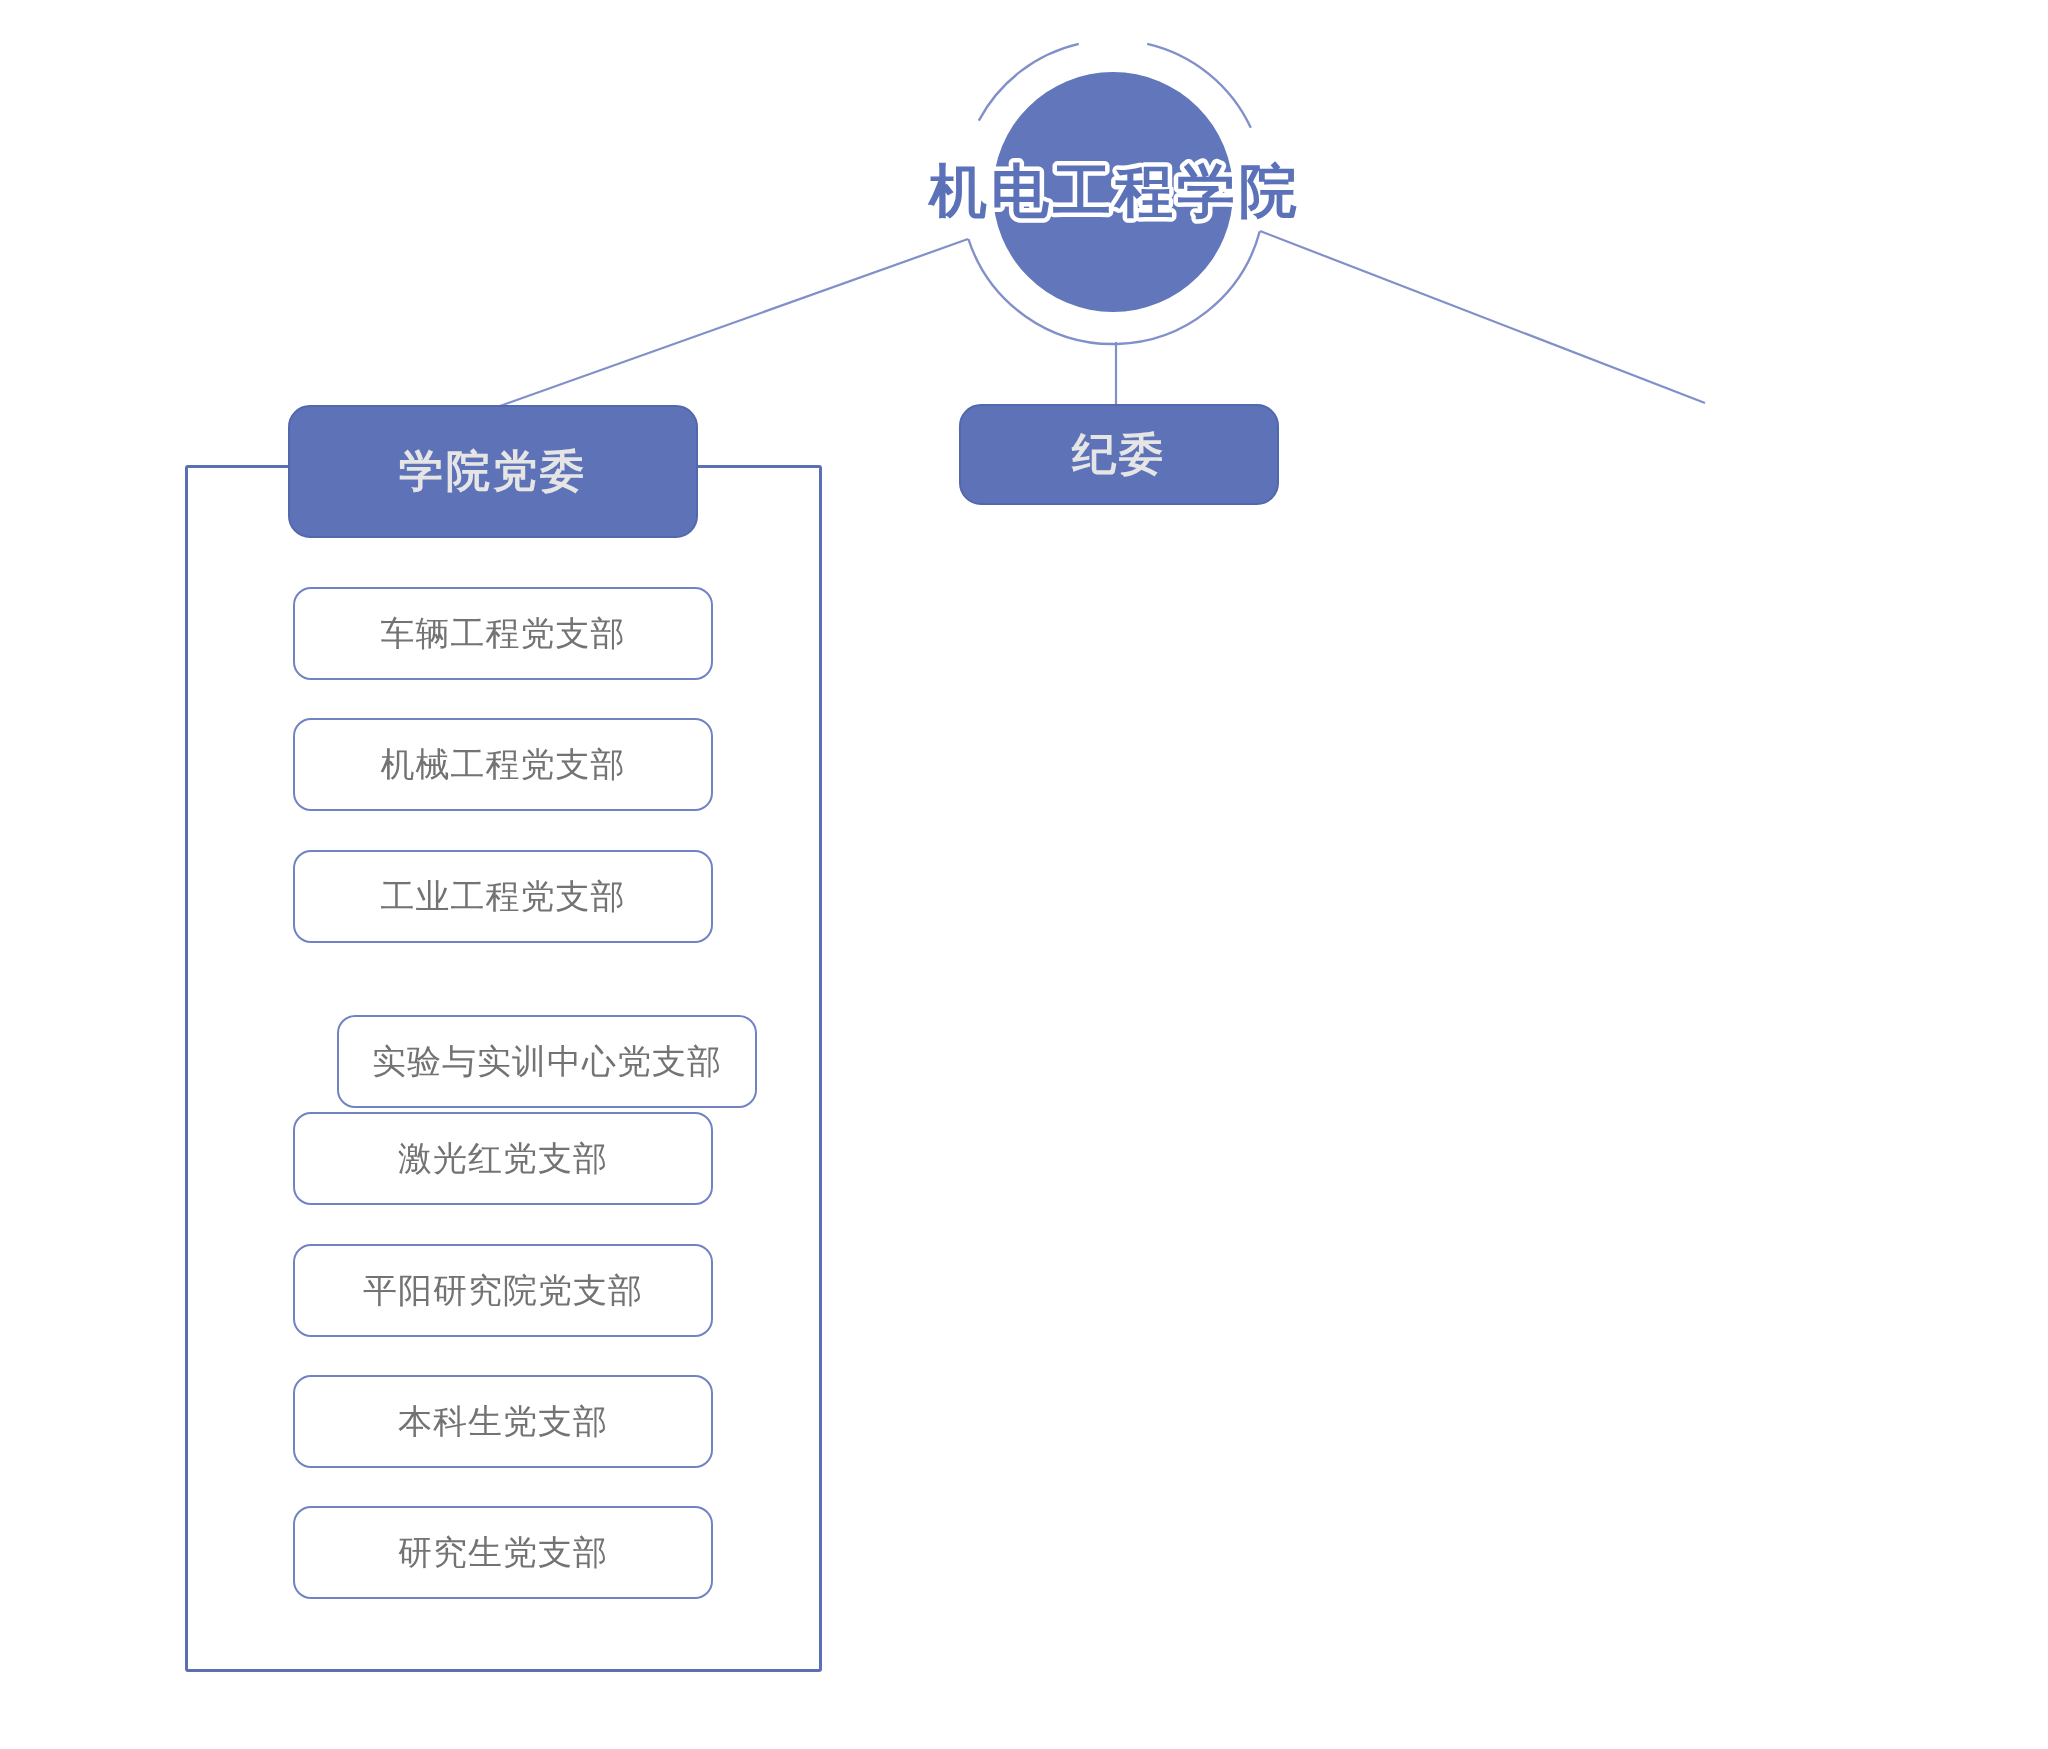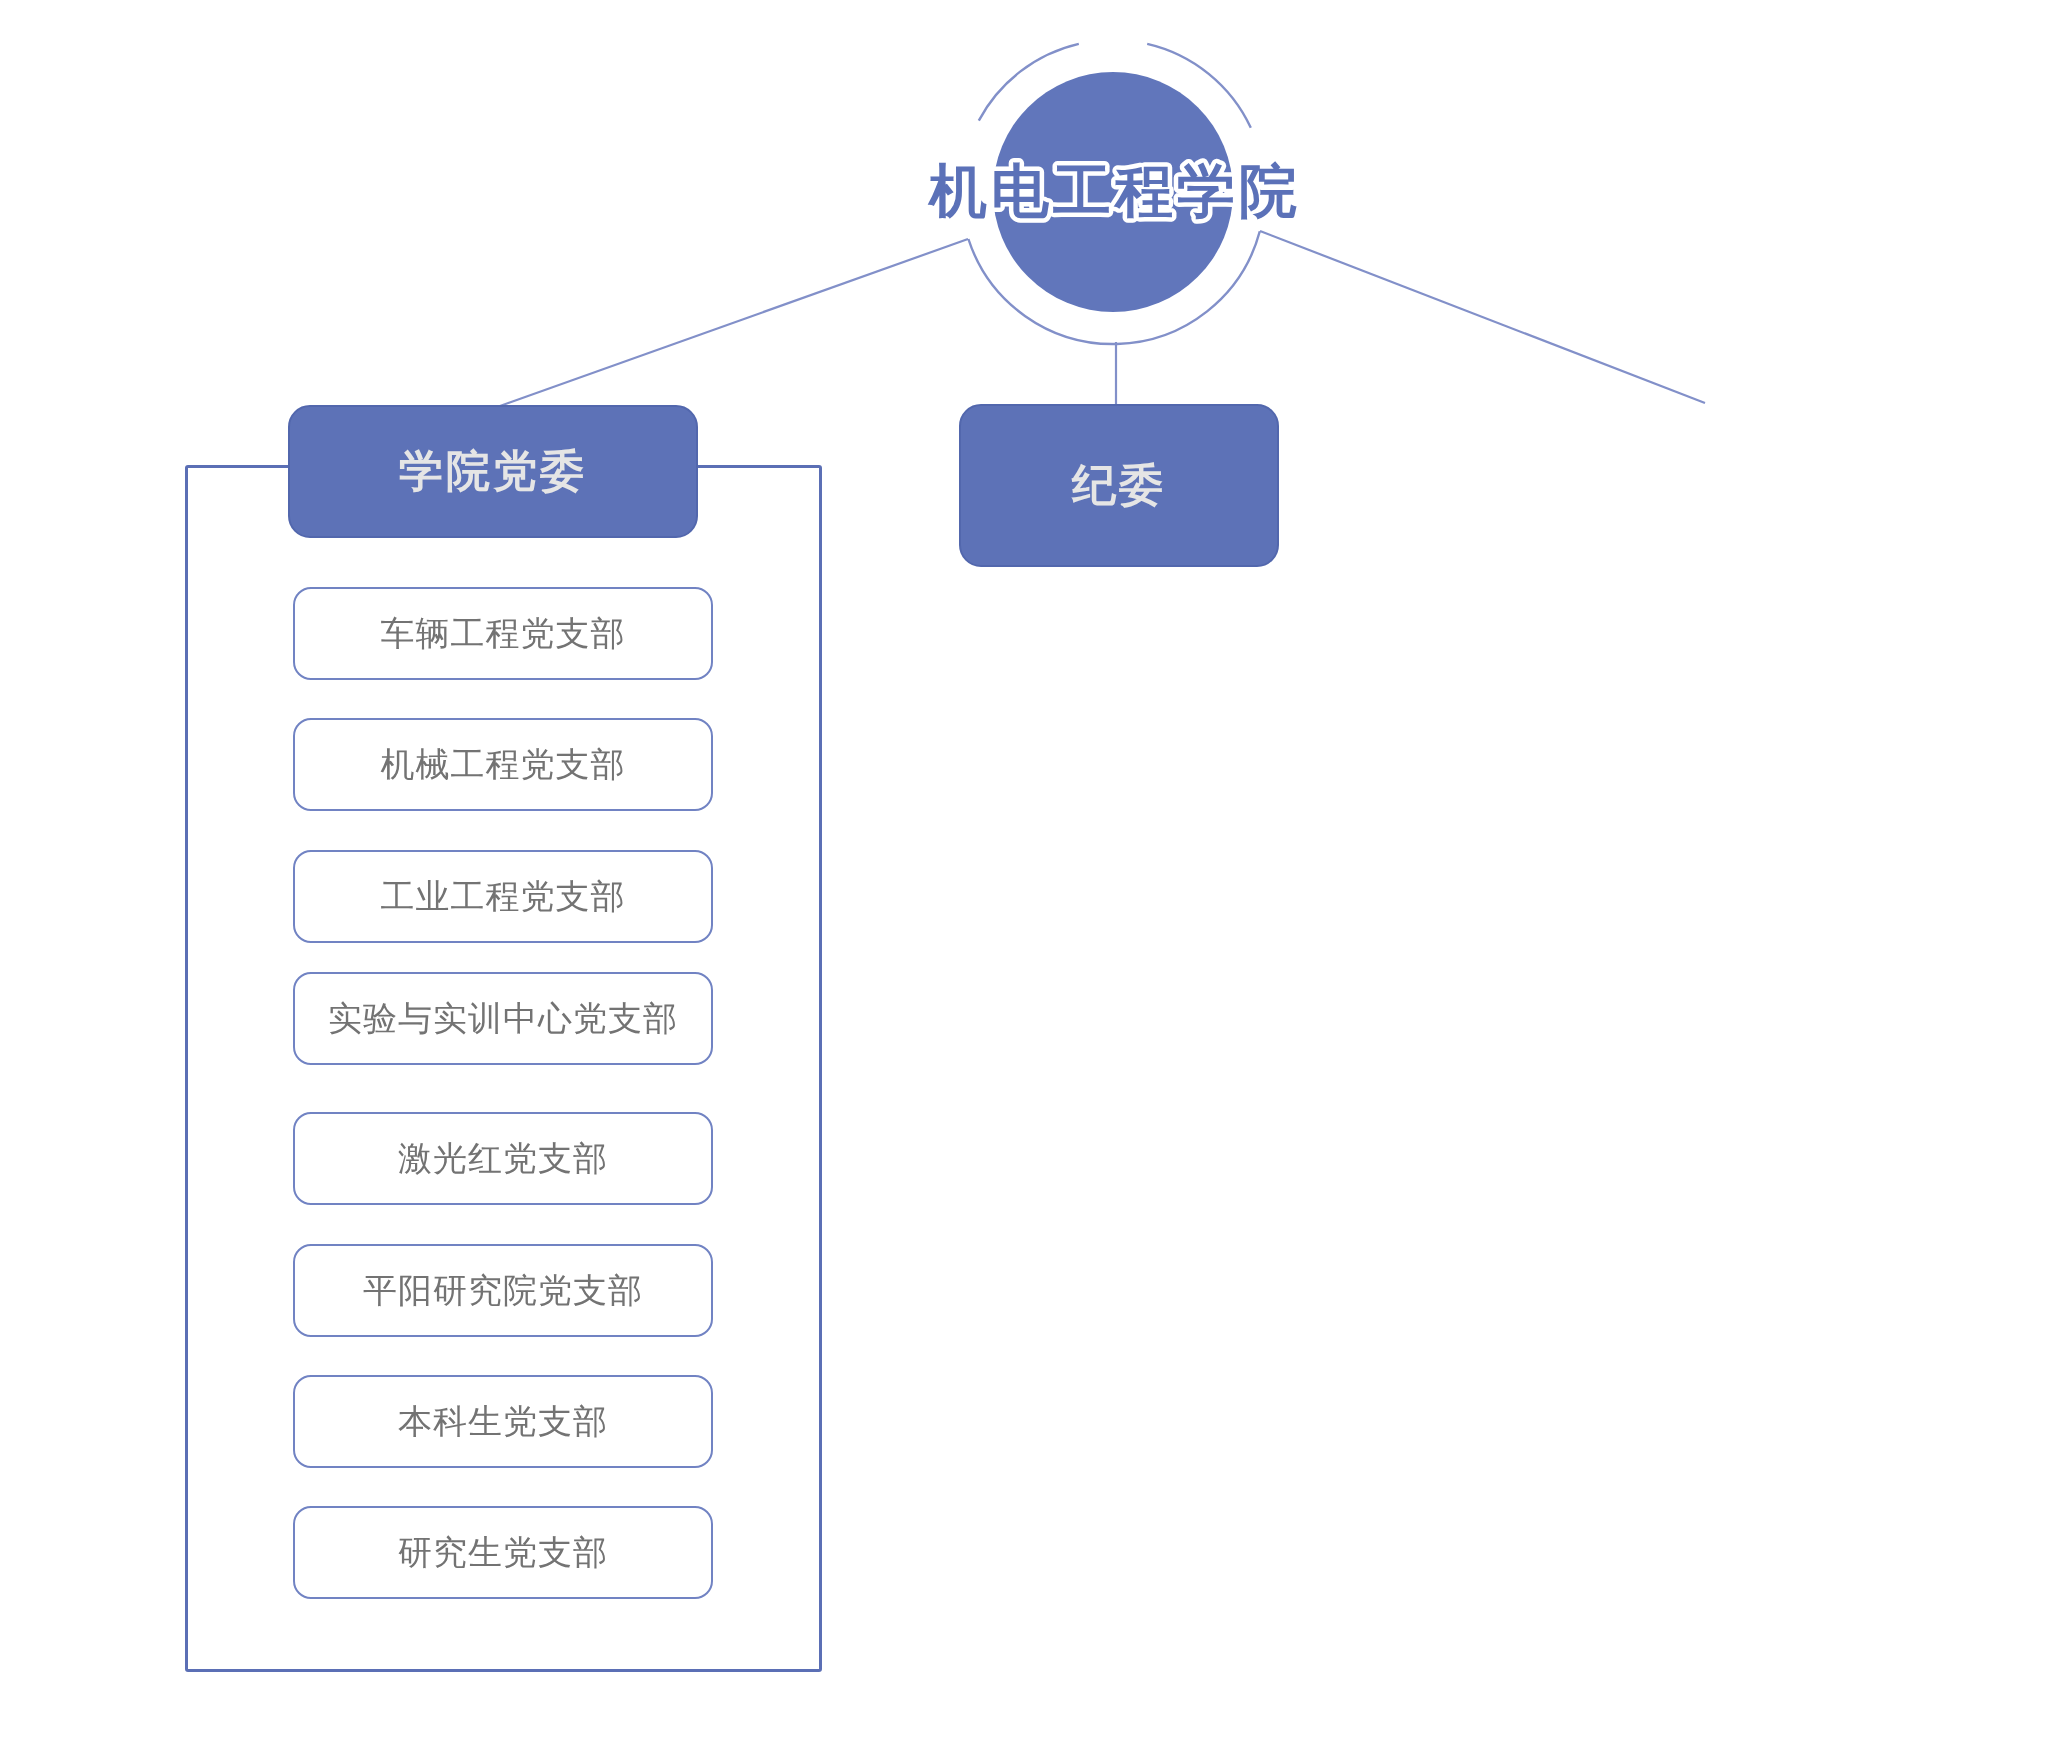--- a/index.html
+++ b/index.html
@@ -16,42 +16,42 @@
     position:absolute;z-index:2;
     display:flex;align-items:center;justify-content:center;
     background:#5d72b7;
     border:2px solid #5267ad;
     border-radius:22px;
     color:#e5e5e5;
     font-size:44px;font-weight:bold;
     letter-spacing:3px;
   }
   .btn-party{left:288px;top:405px;width:410px;height:133px;}
-  .btn-disc {left:959px;top:404px;width:320px;height:163px;}
+  .btn-disc {left:959px;top:404px;width:320px;height:101px;}
   .btn-union{left:1553px;top:402px;width:315px;height:136px;}
   .container-box{
     position:absolute;z-index:1;
     left:185px;top:465px;width:637px;height:1207px;
     border:3px solid #5b6fb5;
     border-radius:3px;
     background:#ffffff;
   }
   .subbox{
     position:absolute;z-index:2;
     left:293px;width:420px;height:93px;
     display:flex;align-items:center;justify-content:center;
     background:#ffffff;
     border:2.5px solid #7183c3;
     border-radius:18px;
     color:#737373;
     font-size:34px;
     letter-spacing:1px;
     white-space:nowrap;
   }
-  .sb1{top:587px;}  .sb2{top:718px;}  .sb3{top:850px;}  .sb4{top:972px;}
+  .sb1{top:587px;}  .sb2{top:718px;}  .sb3{top:850px;}  .sb4{top:1015px;margin-left:44px;}
   .sb5{top:1112px;} .sb6{top:1244px;} .sb7{top:1375px;} .sb8{top:1506px;}
   .root-title{
     font-family:"Liberation Sans","DejaVu Sans",sans-serif;
     font-size:58px;font-weight:bold;
     letter-spacing:4px;
   }
 </style>
 </head>
 <body>
 

